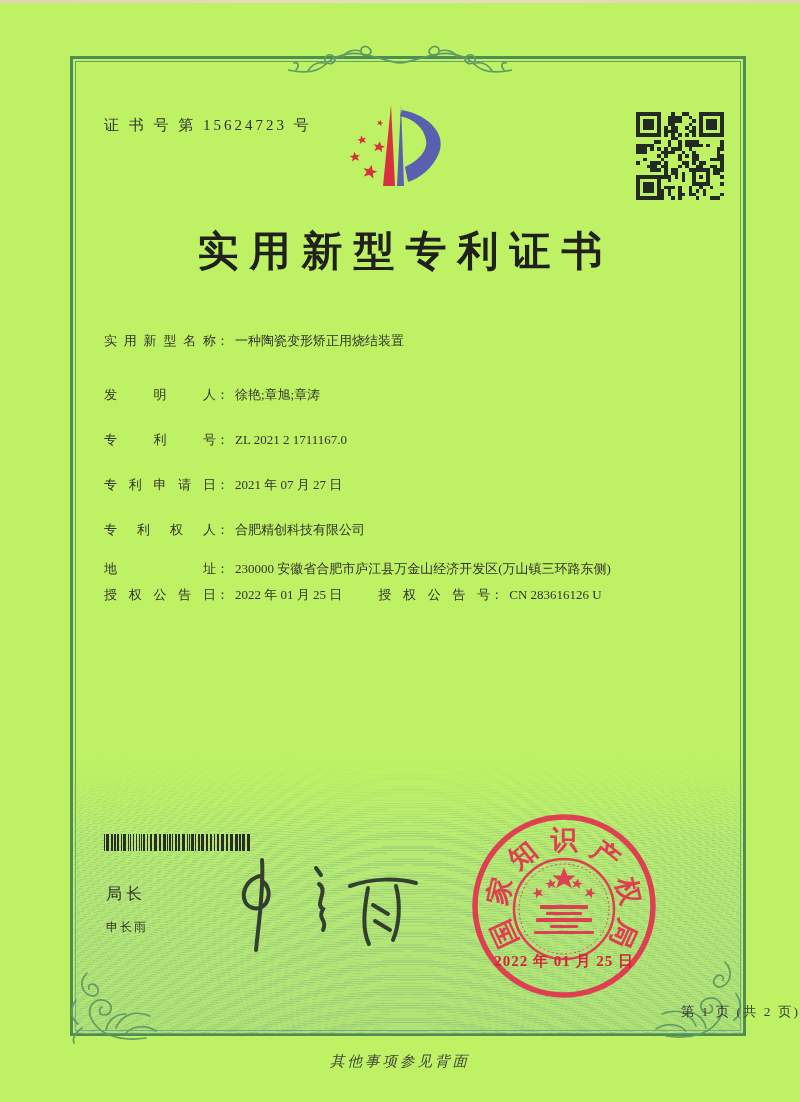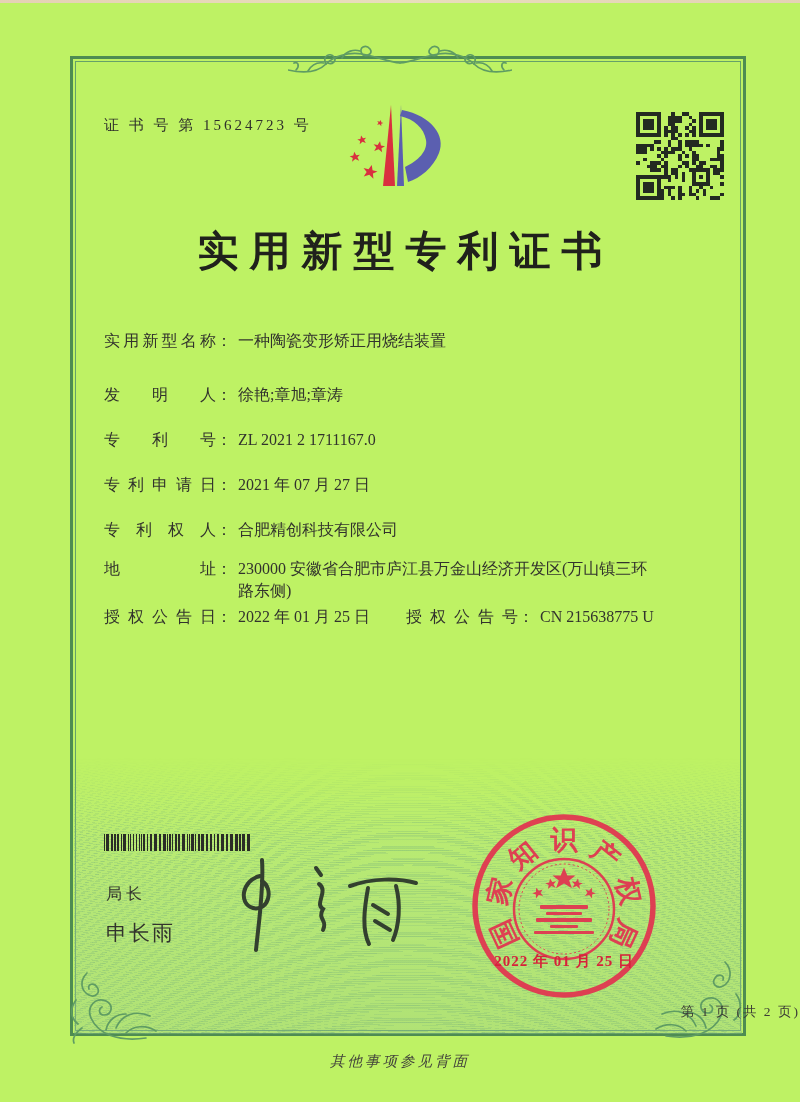--- a/index.html
+++ b/index.html
@@ -31,36 +31,36 @@
   }
   .ornament { position:absolute; stroke:#5f9c63; fill:none; stroke-width:1.7;
     stroke-linecap:round; }
   .cert-number { position:absolute; left:104px; top:116px; font-size:15px;
     letter-spacing:3px; color:#2f302b; }
   .logo { position:absolute; left:328px; top:102px; }
   .qr { position:absolute; left:636px; top:112px; width:88px; height:88px; }
   .title { position:absolute; left:0; top:224px; width:100%; text-align:center;
     font-size:41px; font-weight:bold; letter-spacing:11px; padding-left:11px;
     color:#20211c;font-family:Liberation Mono, monospace; }
-  .fields { position:absolute; left:104px; top:330px; width:580px; font-size:16px; }
+  .fields { position:absolute; left:104px; top:330px; width:580px; font-size:13px; }
   .frow { display:flex; align-items:flex-start; line-height:22px; }
   .flabel { display:inline-block; width:112px; text-align:justify;
     text-align-last:justify; -moz-text-align-last:justify; flex:0 0 112px; }
   .colon { flex:0 0 auto; }
   .fvalue { margin-left:6px; }
   .mb-a{margin-bottom:32px}.mb-b{margin-bottom:23px}.mb-c{margin-bottom:17px}.mb-d{margin-bottom:4px}
   .addr-value{ max-width:424px; }
   .pair2{ margin-left:36px; }
   .paras { position:absolute; left:96px; top:645px; width:614px;
     font-size:15.5px; line-height:29.5px; text-align:justify; color:#3c3b34;
     font-style:italic; }
   .paras p { text-indent:2em; }
   .barcode { position:absolute; left:104px; top:834px; width:146px; height:17px; }
   .signer-title { position:absolute; left:106px; top:884px; font-size:16px; letter-spacing:4px; }
-  .signer-name  { position:absolute; left:106px; top:919px; font-size:21px; letter-spacing:2px; }
+  .signer-name  { position:absolute; left:106px; top:919px; font-size:12px; letter-spacing:2px; }
   .signature { position:absolute; left:222px; top:850px; }
   .seal { position:absolute; left:468px; top:810px; opacity:.93; }
   .seal-date { position:absolute; left:468px; top:952px; width:192px; text-align:center;
     font-size:15px; font-weight:bold; color:#d6223a; letter-spacing:1px; }
   .page-footer { position:absolute; left:0; top:1003px; width:100%; text-align:right;
     font-size:13.5px; color:#3c3d36; letter-spacing:2px; }
   .back-note { position:absolute; left:0; top:1052px; width:100%; text-align:center;
     font-size:14.5px; color:#44453c; font-style:italic; letter-spacing:3px; }
 </style>
 </head>
@@ -446,21 +446,21 @@
       <span class="flabel">地址</span>
         <span class="colon">：</span>
       <span class="fvalue addr-value">230000 安徽省合肥市庐江县万金山经济开发区(万山镇三环路东侧)</span>
     </div>
     <div class="frow">
       <span class="flabel">授权公告日</span>
         <span class="colon">：</span>
       <span class="fvalue">2022 年 01 月 25 日</span>
       <span class="flabel pair2">授权公告号</span>
         <span class="colon">：</span>
-      <span class="fvalue">CN 215638775 U</span>
+      <span class="fvalue">CN 283616126 U</span>
     </div>
   </div>
 
 
   <svg class="barcode" id="barcode-svg" viewBox="0 0 146 17" preserveAspectRatio="none">
       <g fill="#2a2d26">
         <rect x="0" y="0" width="1" height="17"></rect>
         <rect x="2" y="0" width="3" height="17"></rect>
         <rect x="7" y="0" width="2" height="17"></rect>
         <rect x="10" y="0" width="2" height="17"></rect>

